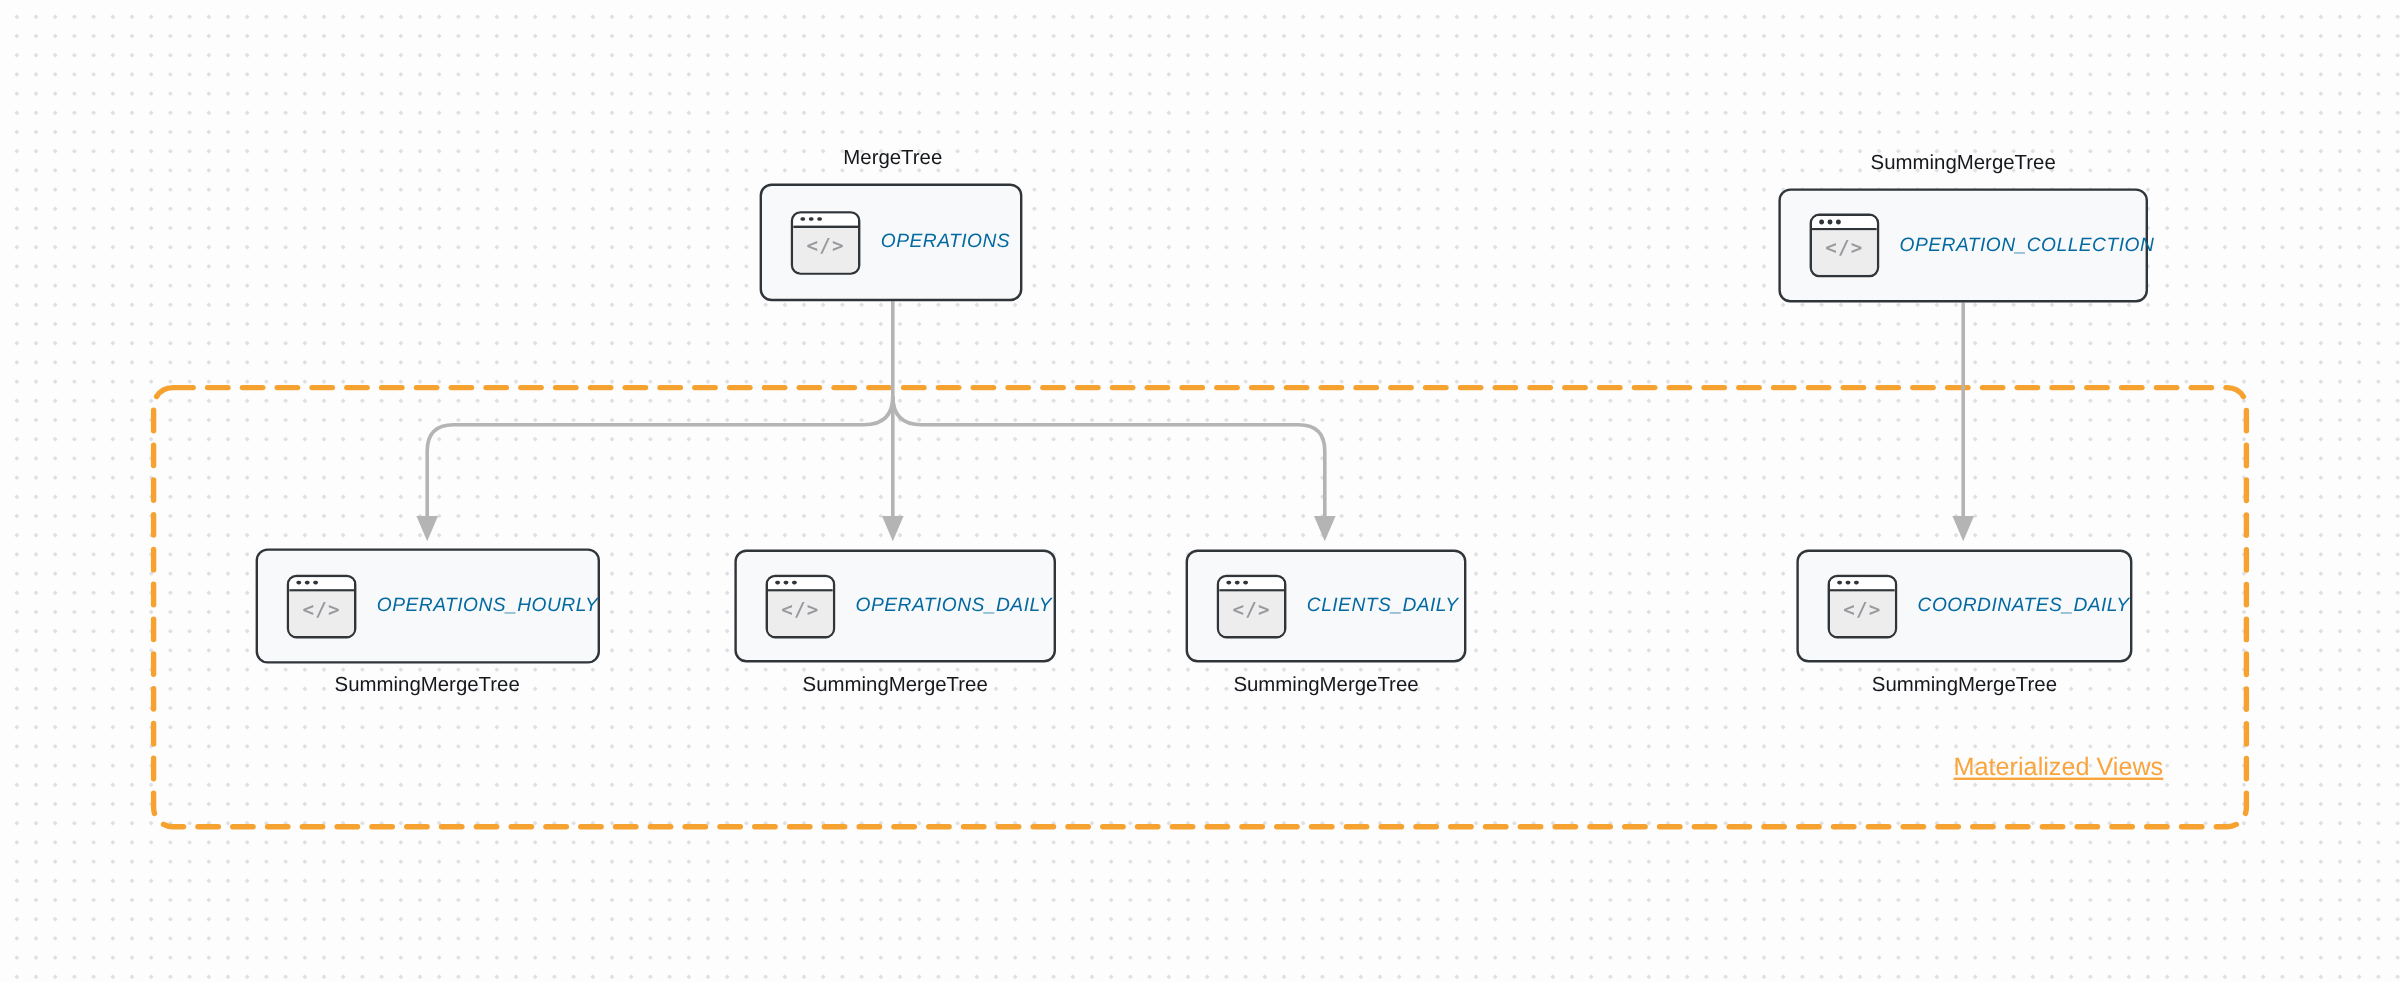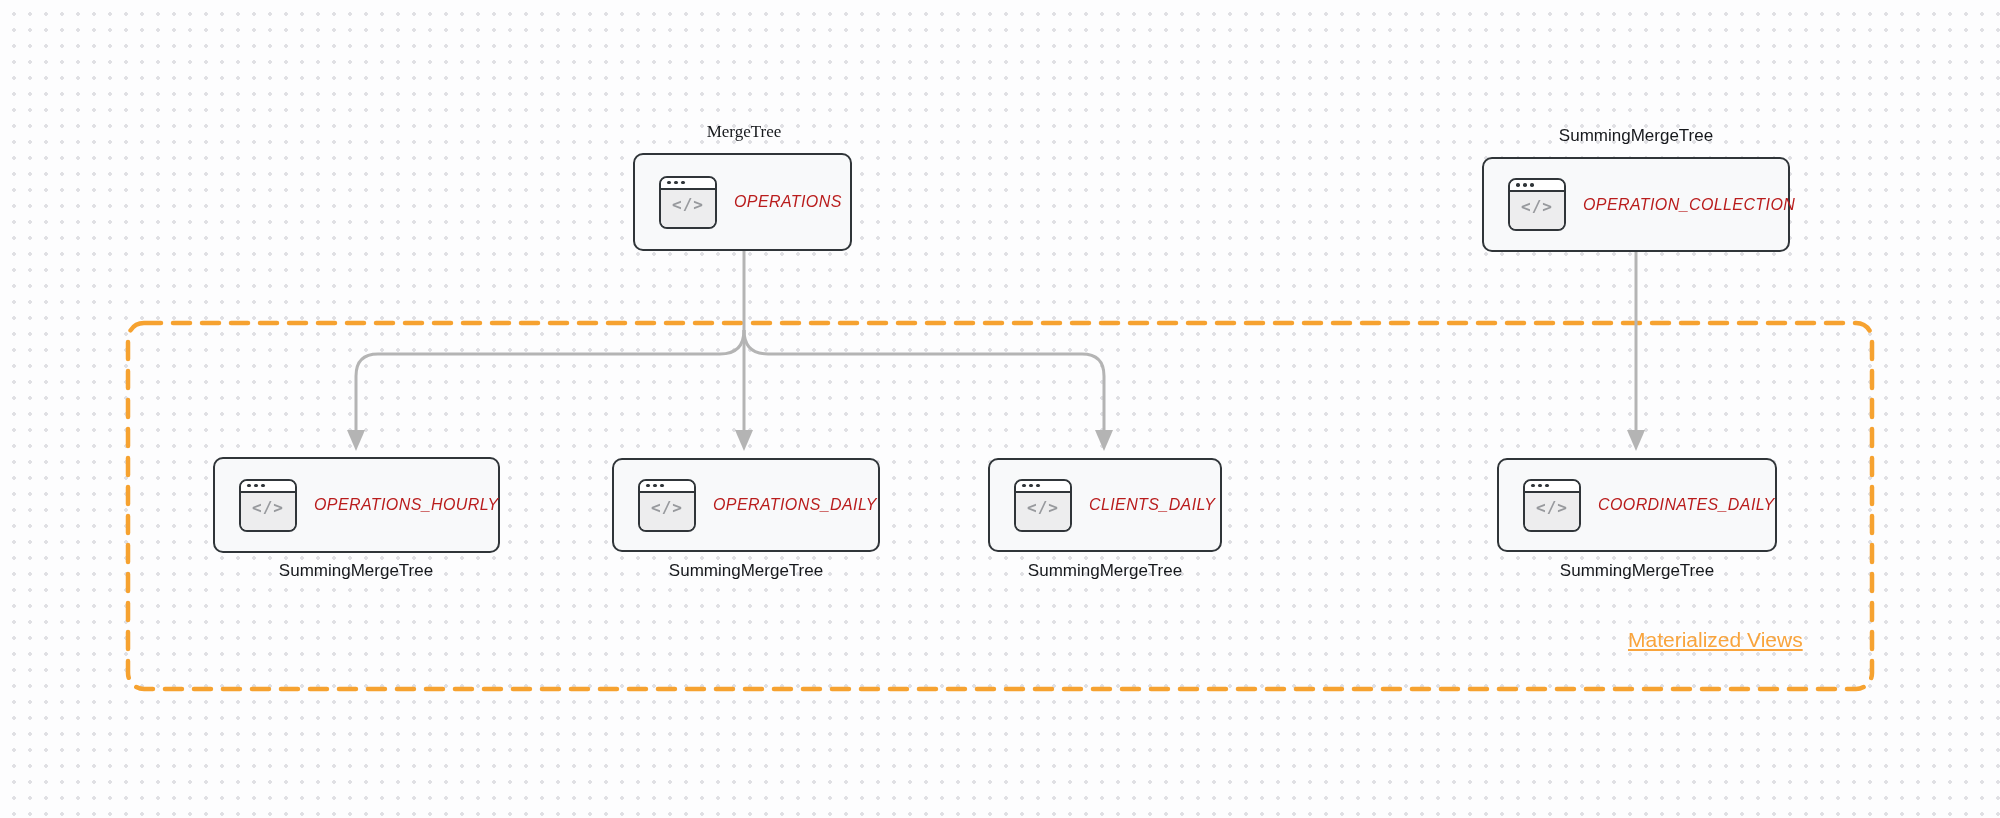--- a/index.html
+++ b/index.html
@@ -32,21 +32,21 @@
     background: #f8f9fa;
     border: 2.5px solid #303539;
     border-radius: 10px;
     cursor: pointer;
   }
   .node-label {
     font-style: italic;
     font-size: 16px;
     font-weight: 500;
     letter-spacing: 0.4px;
-    color: #b91c1c;
+    color: #0369a1;
     white-space: nowrap;
   }
   .engine-label {
     position: absolute;
     transform: translateX(-50%);
     font-size: 17px;
     color: #16181c;
     white-space: nowrap;
   }
   
@@ -94,21 +94,21 @@
     white-space: nowrap;
   }
   
   #node-operations            { left: 633px;  top: 153px; width: 219px; height: 98px; }
   #node-operation-collection  { left: 1482px; top: 157px; width: 308px; height: 95px; }
   #node-operations-hourly     { left: 213px;  top: 457px; width: 287px; height: 96px; }
   #node-operations-daily      { left: 612px;  top: 458px; width: 268px; height: 94px; }
   #node-clients-daily         { left: 988px;  top: 458px; width: 234px; height: 94px; }
   #node-coordinates-daily     { left: 1497px; top: 458px; width: 280px; height: 94px; }
 
-  #engine-operations           { left: 744px;  top: 122px; font-family: Liberation Serif, serif; }
+  #engine-operations           { left: 744px;  top: 122px; }
   #engine-operation-collection { left: 1636px; top: 126px; }
   #engine-operations-hourly    { left: 356px;  top: 561px; }
   #engine-operations-daily     { left: 746px;  top: 561px; }
   #engine-clients-daily        { left: 1105px; top: 561px; }
   #engine-coordinates-daily    { left: 1637px; top: 561px; }
 
   #materialized-views-label    { left: 1628px; top: 628px; text-decoration: underline; }
 </style>
 </head>
 <body>

